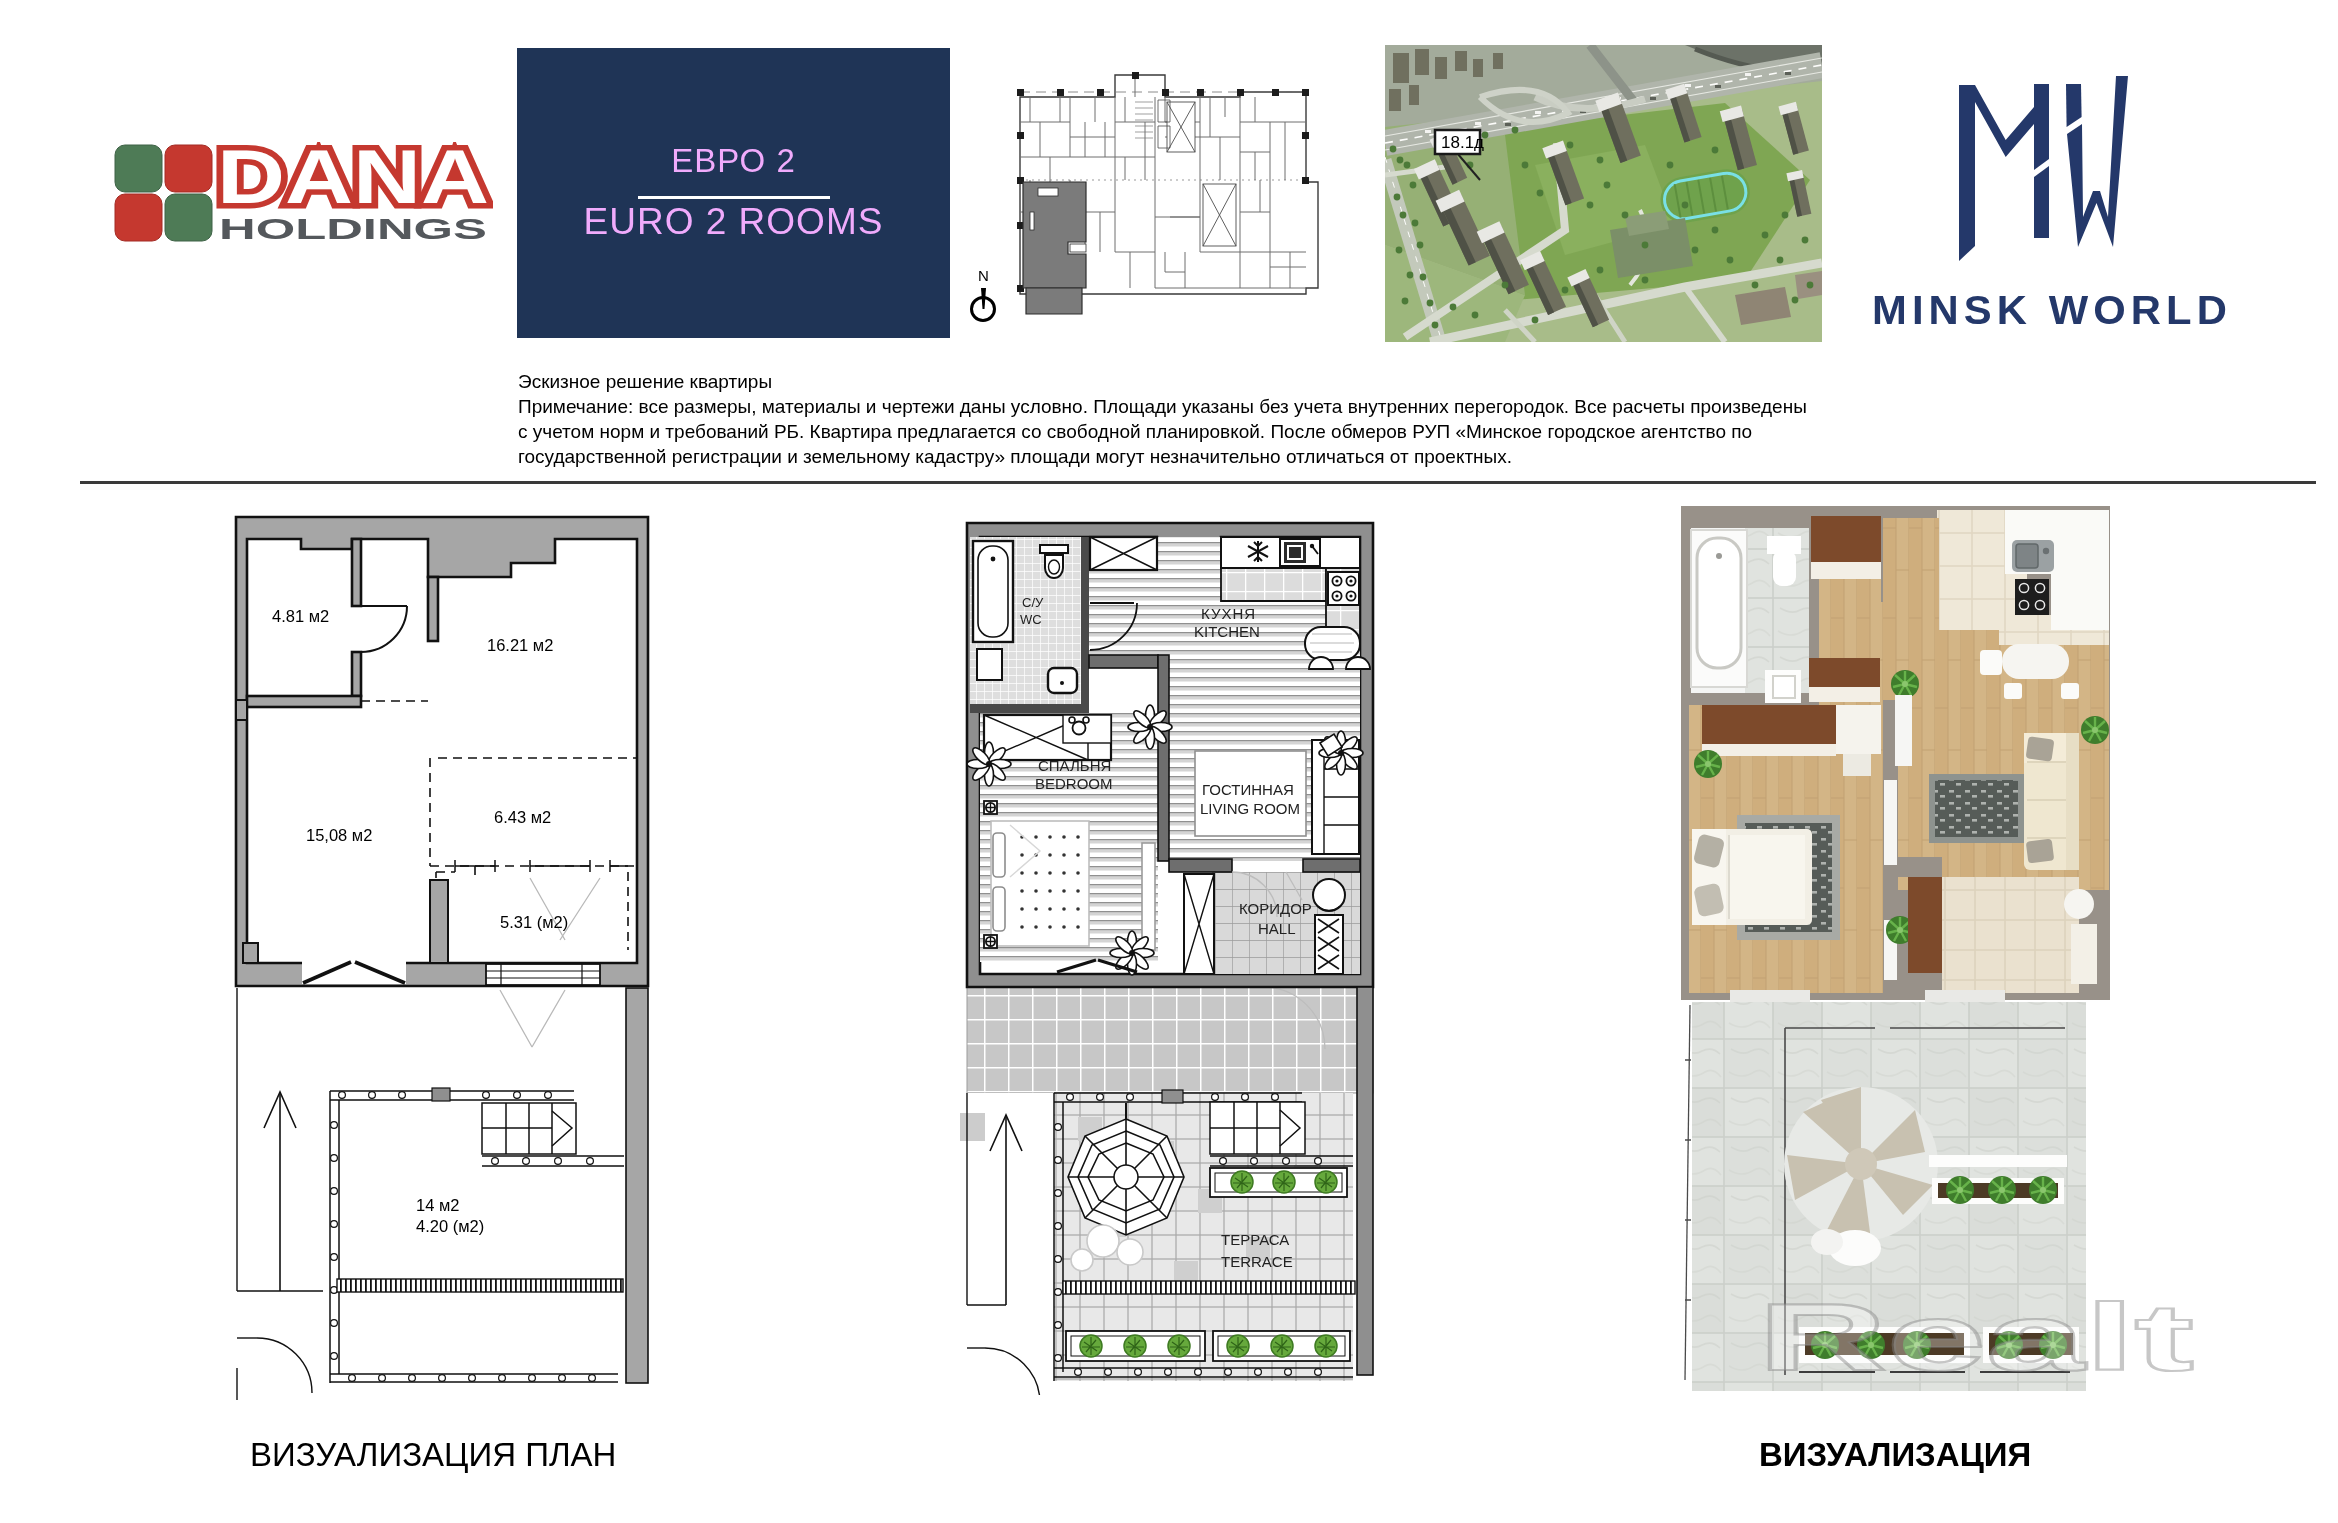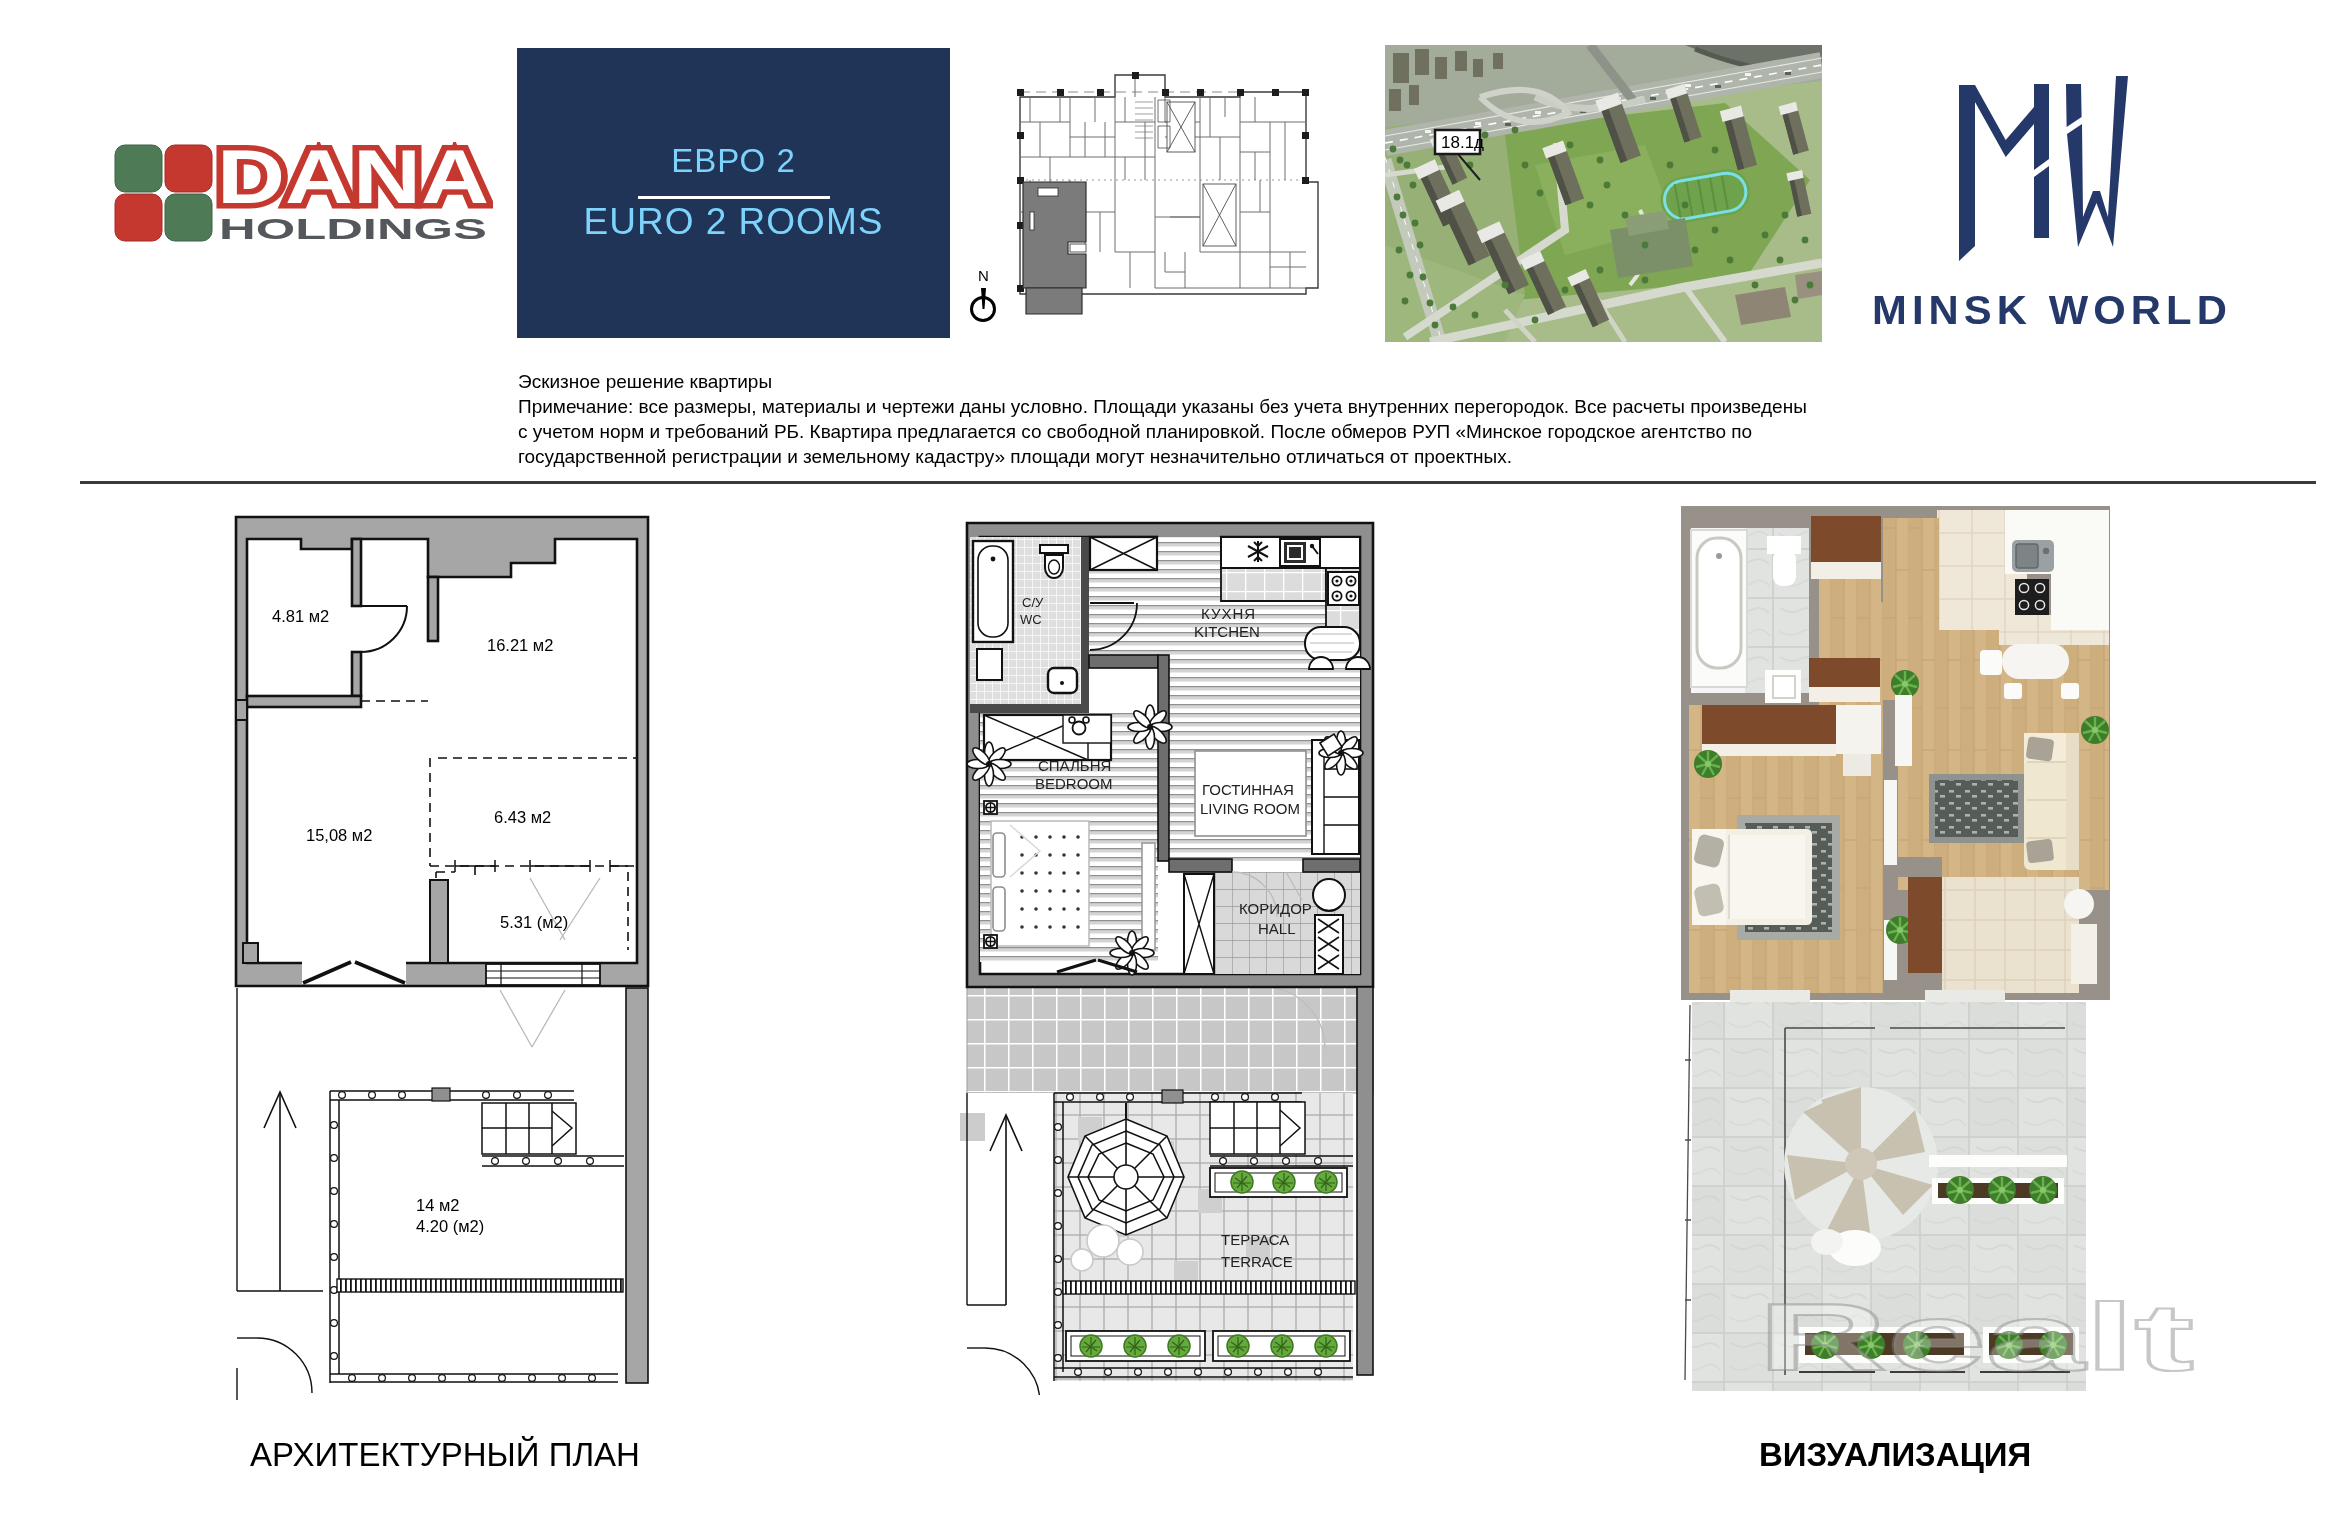--- a/index.html
+++ b/index.html
@@ -21,21 +21,21 @@
   <rect x="2" y="52" width="47" height="47" rx="10" fill="#c5382f" stroke="#a32b24" stroke-width="1"></rect>
 
   <rect x="52" y="52" width="47" height="47" rx="10" fill="#4e7b56" stroke="#3e6246" stroke-width="1"></rect>
 
   <text x="104" y="61" font-size="76" font-weight="bold" fill="#ffffff" stroke="#c5382f" stroke-width="11" paint-order="stroke" textLength="272" lengthAdjust="spacingAndGlyphs">DANA</text>
 
   <text x="106" y="97" font-size="30" font-weight="bold" fill="#54585c" textLength="268" lengthAdjust="spacingAndGlyphs">HOLDINGS</text>
 </svg>
 </div>
 
-<div class="abs" style="left:517px;top:48px;width:433px;height:290px;background:#1f3456;color:#7dd3fc;text-align:center;">
+<div class="abs" style="left:517px;top:48px;width:433px;height:290px;background:#1f3456;color:#f0abfc;text-align:center;">
 
   <div style="margin-top:94px;font-size:33px;letter-spacing:1px;">ЕВРО 2</div>
 
   <div style="width:192px;height:2.5px;background:#fff;margin:16px auto 0;"></div>
 
   <div style="margin-top:2px;font-size:37px;letter-spacing:1px;">EURO 2 ROOMS</div>
 </div>
 
 <div class="abs" style="left:962px;top:266px;width:44px;height:60px;">
 <svg width="44" height="60" viewBox="0 0 44 60">
@@ -1060,21 +1060,21 @@
     <rect x="308" y="827" width="96" height="36" fill="#fdfdfc"></rect>
     <rect x="314" y="833" width="84" height="22" fill="#4c3a25"></rect>
     <use href="#plantV" x="334" y="845"></use>
     <use href="#plantV" x="378" y="845"></use>
   </g>
 
   <path d="M124,872 H200 M215,872 H290 M305,872 H395" stroke="#3c3c3c" stroke-width="2" fill="none"></path>
 </svg>
 </div>
 
-<div class="abs" style="left:250px;top:1436px;width:400px;font-size:33px;color:#000;">АРХИТЕКТУРНЫЙ ПЛАН</div>
+<div class="abs" style="left:250px;top:1436px;width:400px;font-size:33px;color:#000;">ВИЗУАЛИЗАЦИЯ ПЛАН</div>
 
 
 <div class="abs" style="left:1759px;top:1436px;width:300px;font-size:33px;color:#000;font-weight:bold;">ВИЗУАЛИЗАЦИЯ</div>
 
 <div class="abs" style="left:1756px;top:1296px;width:450px;height:90px;">
 <svg width="450" height="90" viewBox="0 0 450 90">
   <text x="2" y="74" font-size="94" font-weight="bold" fill="rgba(255,255,255,0.30)" stroke="rgba(130,130,130,0.45)" stroke-width="2.2" textLength="436" lengthAdjust="spacingAndGlyphs" font-family="Liberation Sans, sans-serif">Realt</text>
 </svg>
 </div>
 

